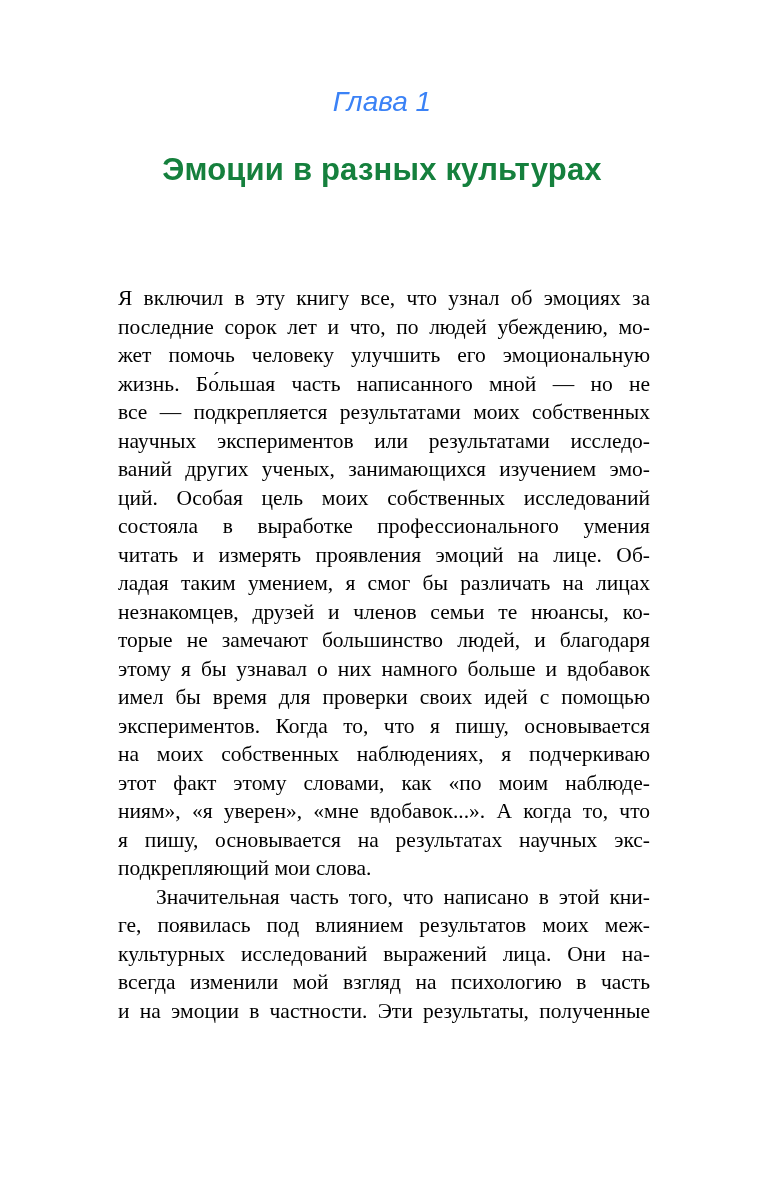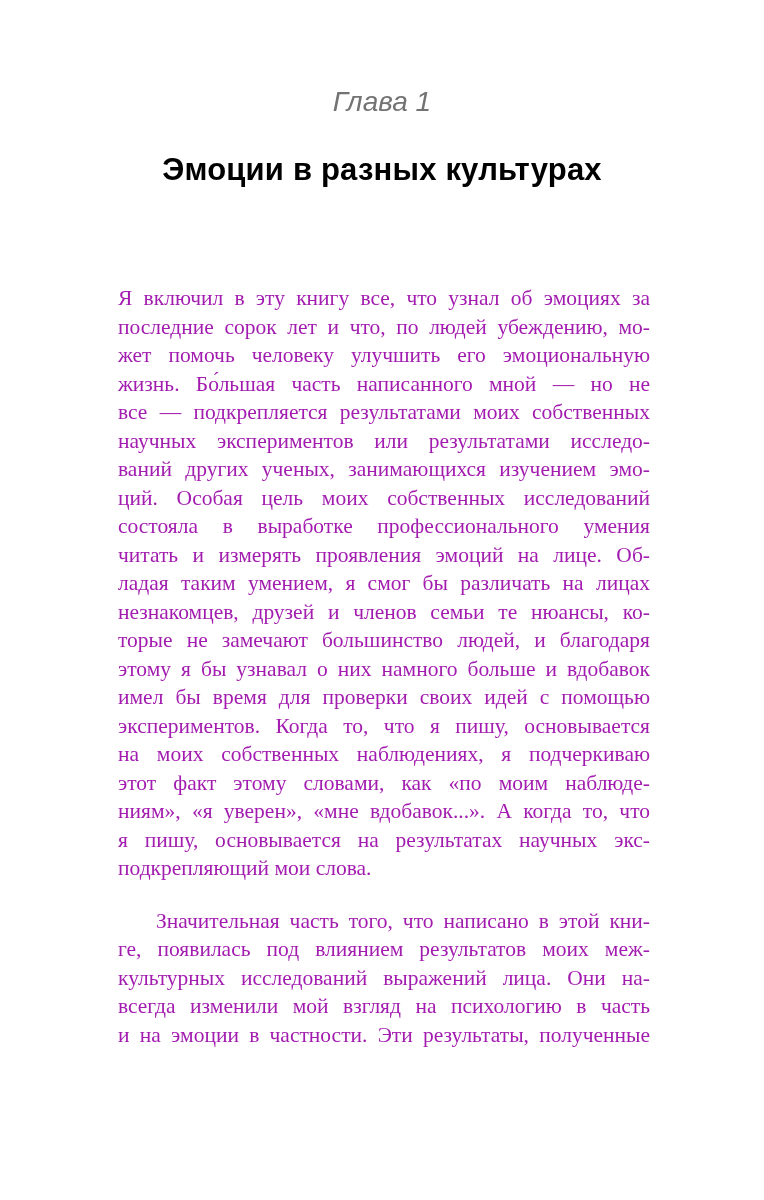--- a/index.html
+++ b/index.html
@@ -15,52 +15,51 @@
     overflow: hidden;
     color: #151515;
   }
   .chapter {
     margin-top: 86px;
     text-align: center;
     font-family: "Liberation Sans", sans-serif;
     font-style: italic;
     font-size: 28px;
     font-weight: 500;
-    color: #737373;
+    color: #3b82f6;
   }
   .title {
     margin: 34px 0 0 0;
     text-align: center;
     font-family: "Liberation Sans", sans-serif;
     font-size: 31px;
     font-weight: 700;
     letter-spacing: 0.2px;
-    color: #000000;
+    color: #15803d;
   }
   .body-text {
     margin-top: 96px;
     margin-left: 118px;
     width: 532px;
     font-family: "Liberation Serif", serif;
     font-size: 21.5px;
     line-height: 28.5px;
-    color: #a21caf;
+    color: #000000;
   }
   .line {
     text-align: justify;
     text-align-last: justify;
     white-space: nowrap;
   }
   .line.last {
     text-align: left;
     text-align-last: left;
   }
   .line.indent {
     text-indent: 38px;
-    margin-top: 24px;
   }
 </style>
 </head>
 <body>
 
 <div class="page">
 
   <div class="chapter">Глава 1</div>
 
   <h1 class="title">Эмоции в разных культурах</h1>

